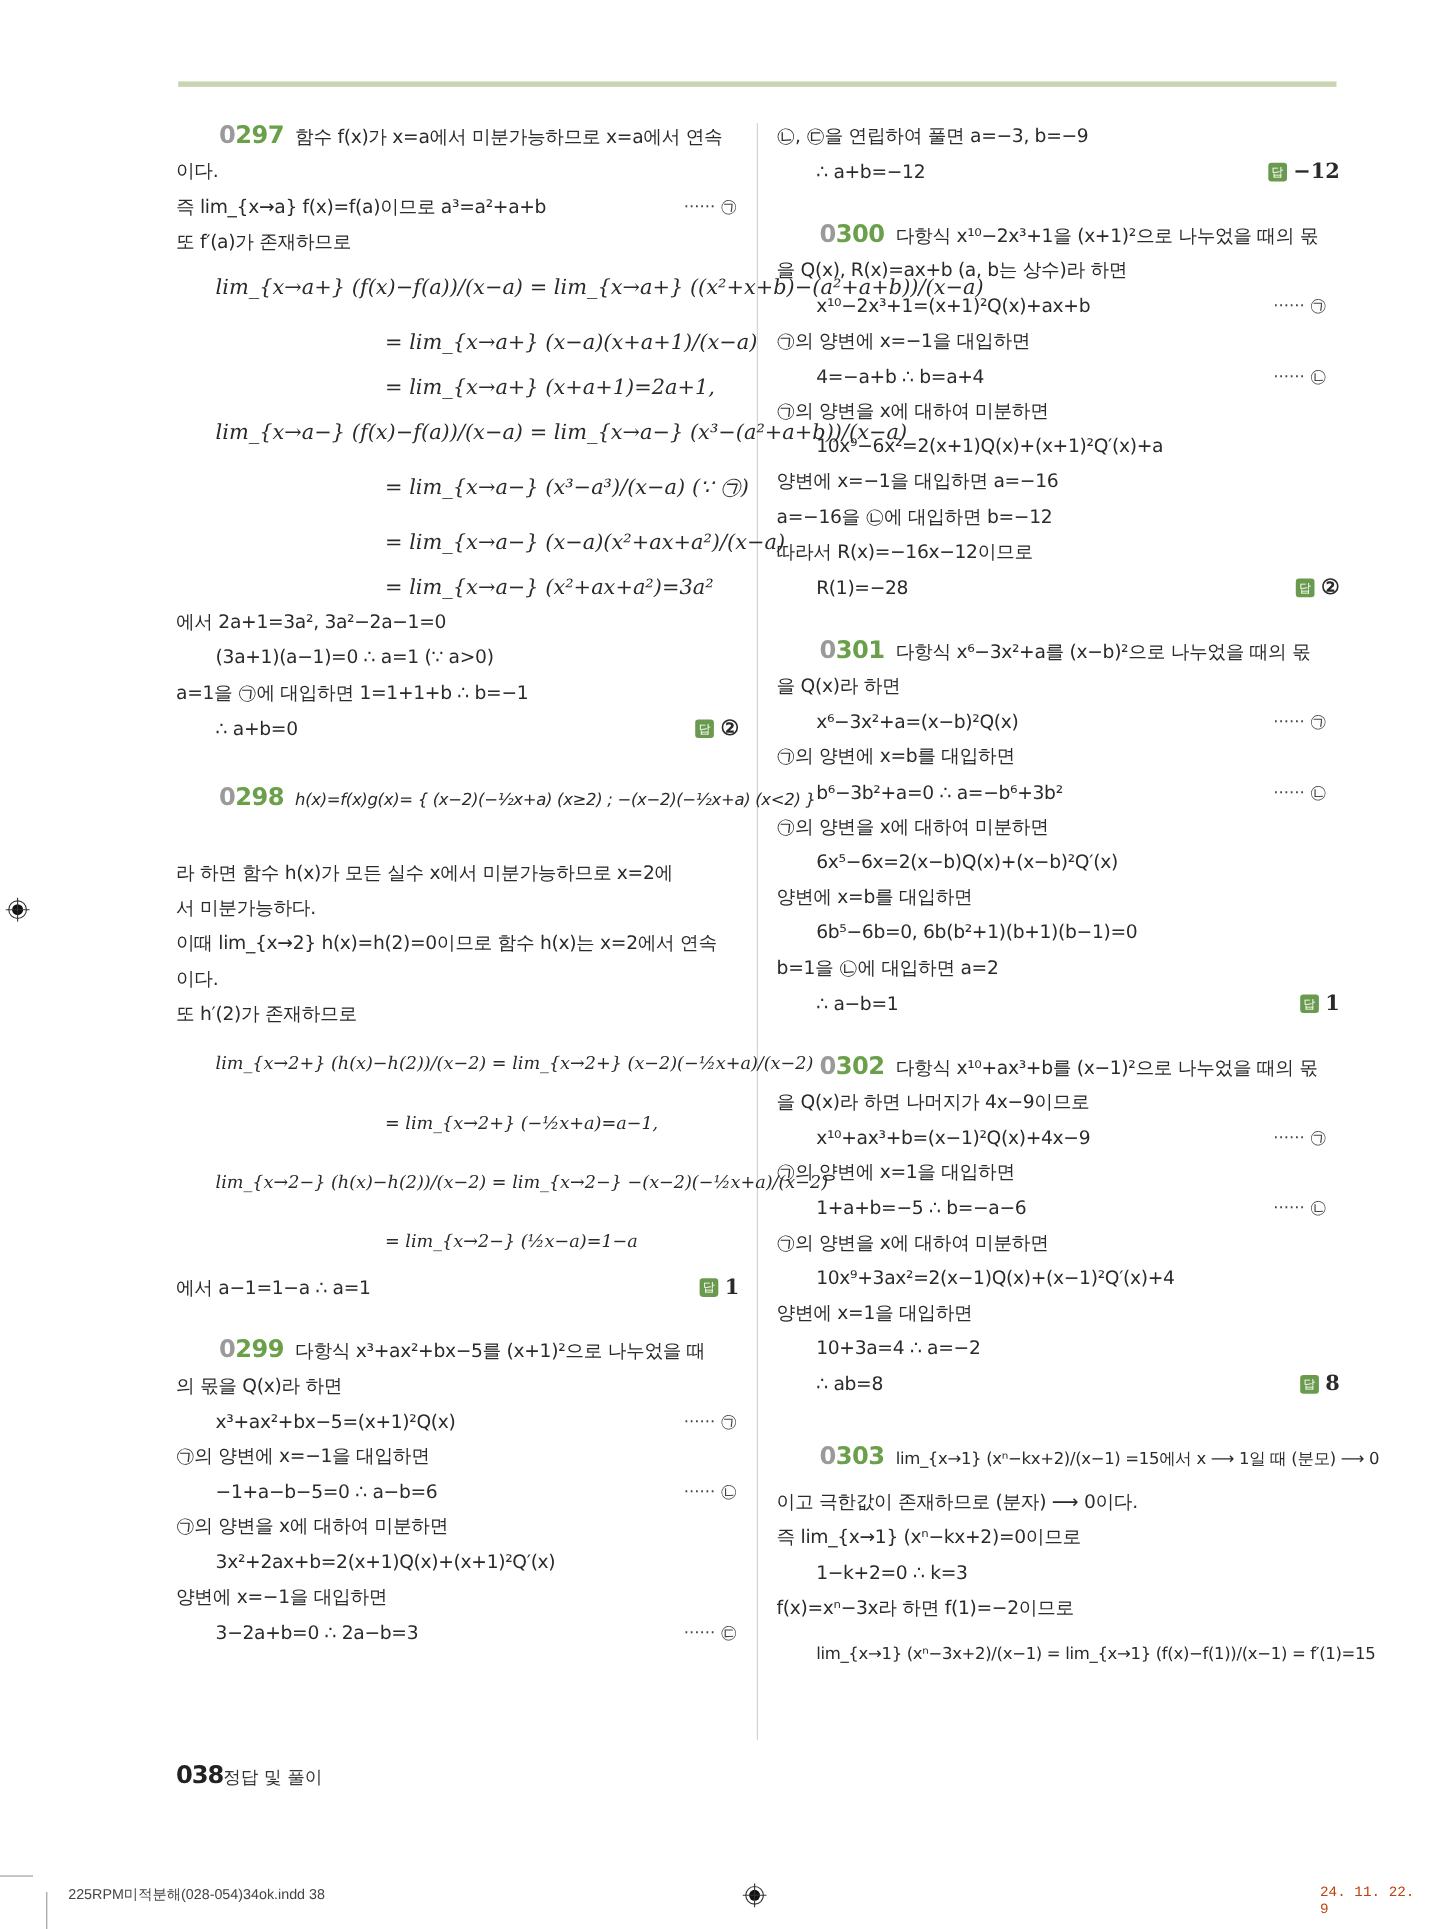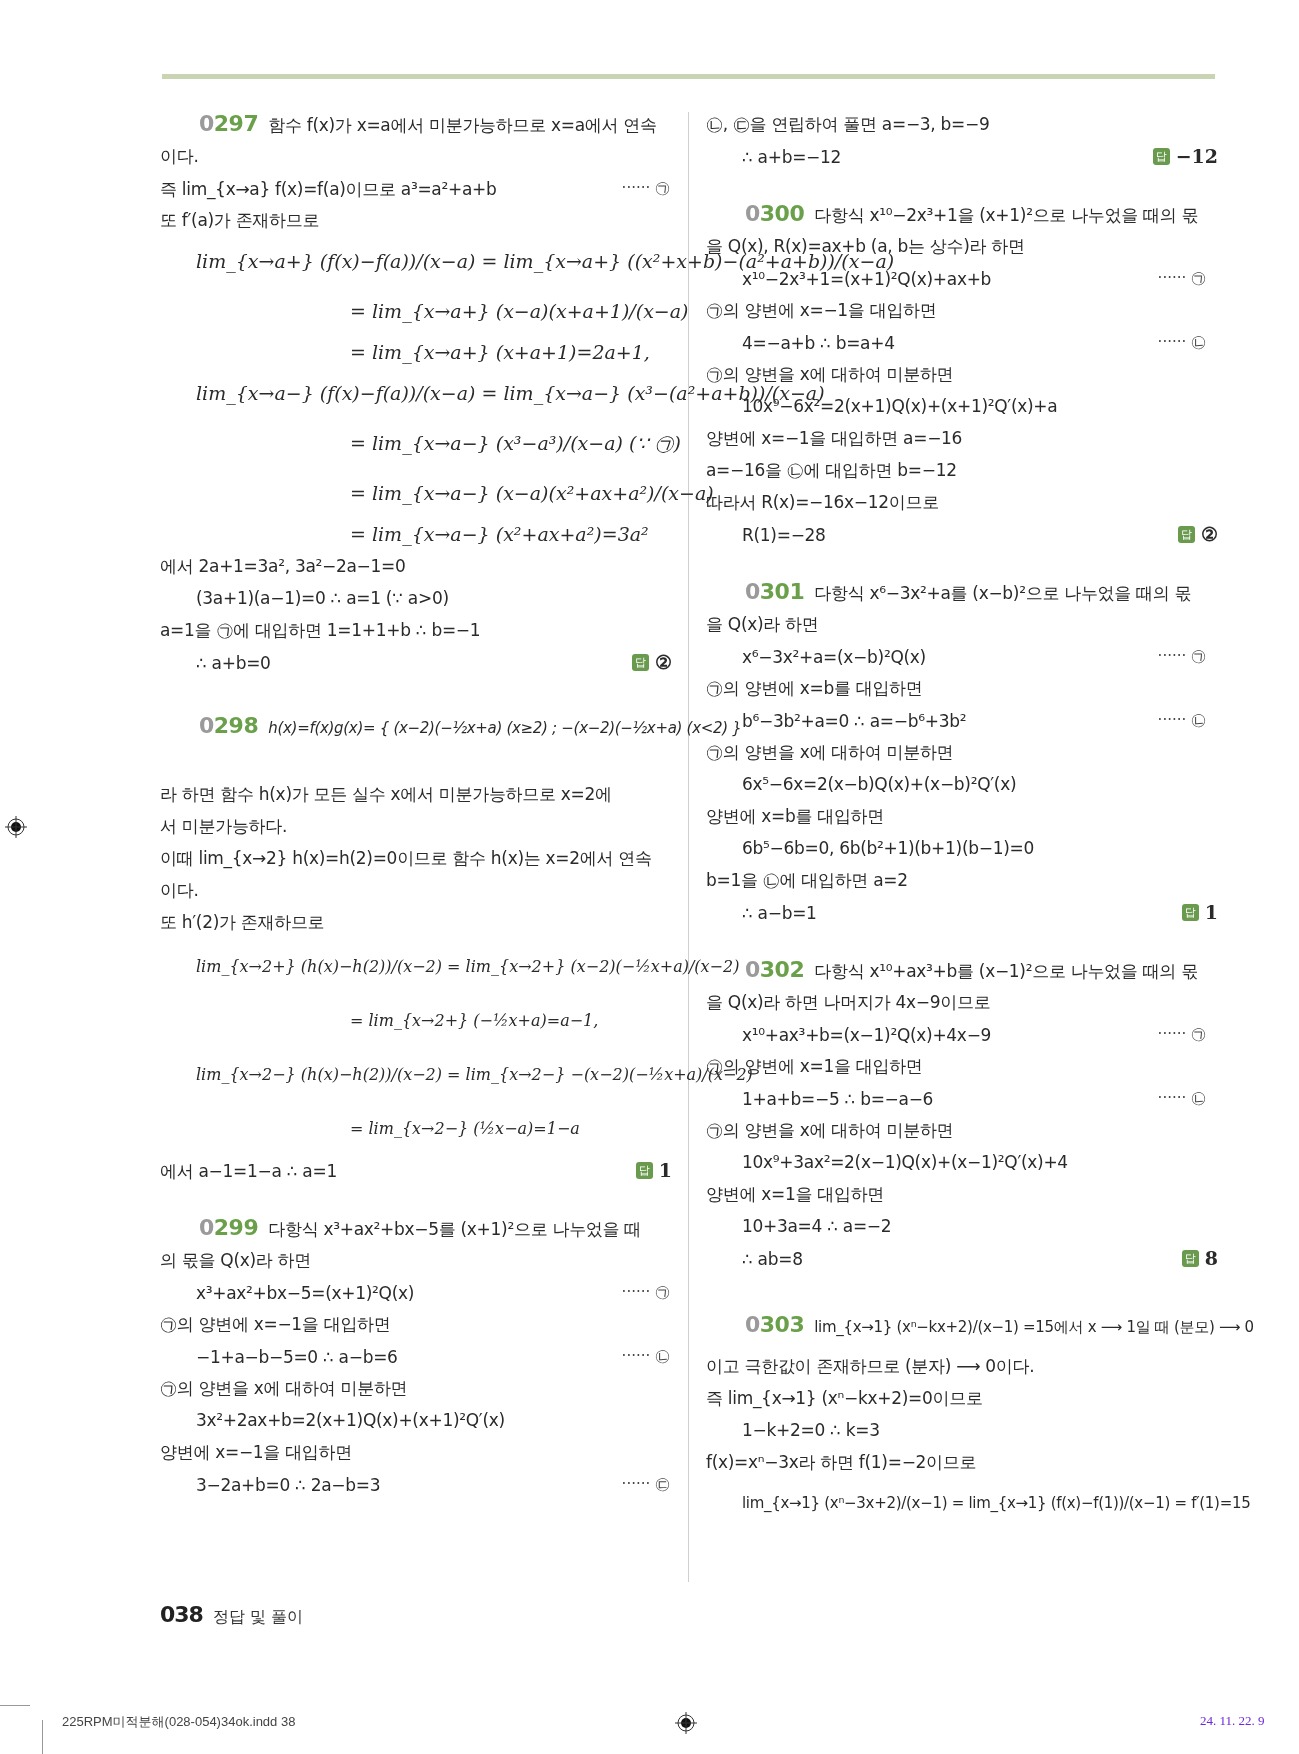--- a/index.html
+++ b/index.html
@@ -21,23 +21,23 @@
   .txt{font-family:"DejaVu Sans","Liberation Sans",sans-serif;font-size:17px;letter-spacing:-0.3px;}
   .math{font-style:italic;}
   .tag{position:absolute;right:0;top:0;font-family:"DejaVu Sans",sans-serif;font-size:15px;color:#444;}
   .tag.l{right:-10px;}
   .ans{position:absolute;right:-12px;top:0;display:flex;align-items:center;height:32px;gap:6px;}
   .ans-badge{display:inline-block;width:17px;height:17px;border-radius:3px;background:#6a9a4e;color:#fff;
     font-family:"DejaVu Sans",sans-serif;font-size:11px;line-height:17px;text-align:center;}
   .ans-val{font-weight:bold;font-size:19px;}
   .footer-page{position:absolute;left:160px;top:1602px;font-family:"DejaVu Sans","Liberation Sans",sans-serif;}
   .footer-num{font-weight:bold;font-size:22px;color:#222;letter-spacing:-1px;text-align:center;}
-  .footer-title{font-size:16px;color:#333;margin-left:10px;}
+  .footer-title{font-size:16px;color:#333;margin-left:0;}
   .slug{position:absolute;left:62px;top:1713px;font-family:"Liberation Sans","DejaVu Sans",sans-serif;font-size:13px;color:#444;}
-  .slug-date{position:absolute;left:1200px;top:1713px;font-family:Liberation Serif, serif;font-size:13px;color:#6d28d9;text-align:center;}
+  .slug-date{position:absolute;left:1200px;top:1713px;font-family:Liberation Mono, monospace;font-size:13px;color:#c2410c;}
   .crop-h{position:absolute;left:0;top:1705px;width:30px;height:1px;background:#999;}
   .crop-v{position:absolute;left:42px;top:1720px;width:1px;height:34px;background:#999;}
   .reg{position:absolute;width:22px;height:22px;}
 </style>
 </head>
 <body>
 
 <div class="rule"></div>
 <div class="divider"></div>
 

